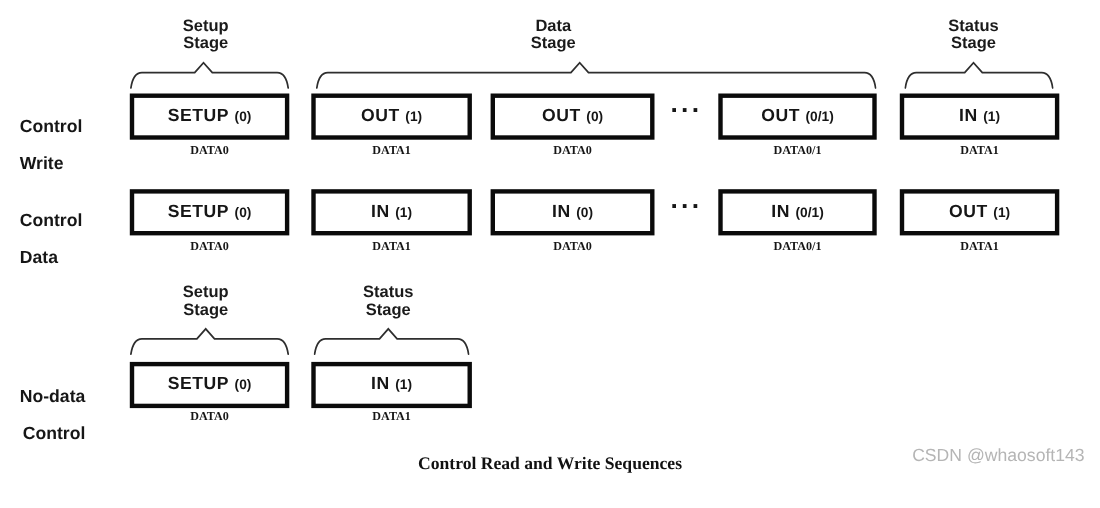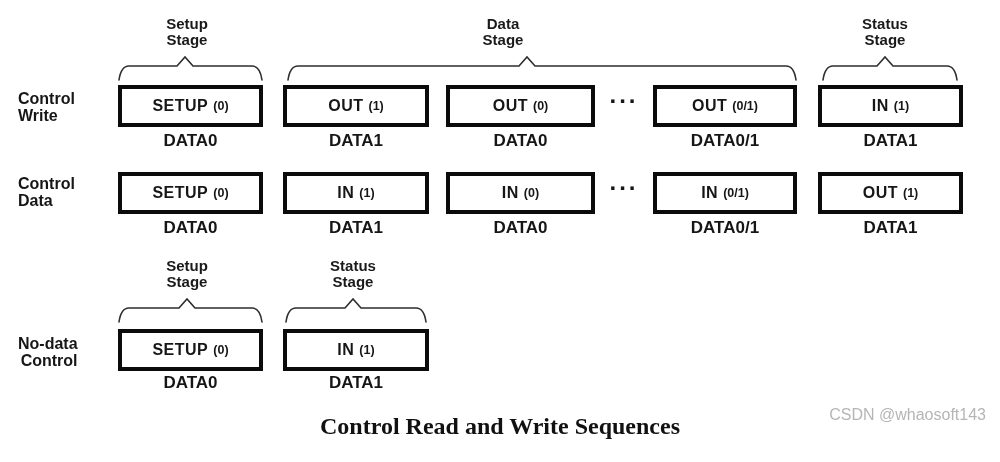--- a/index.html
+++ b/index.html
@@ -10,37 +10,37 @@
   .stagelabel{
     position:absolute;width:110px;text-align:center;font-weight:bold;
     font-size:15px;line-height:16px;color:#1a1a1a;
   }
   .stagelabel span{display:block;}
   .brace{position:absolute;}
   .brace path{fill:none;stroke:#2e2e2e;stroke-width:1.6;stroke-linecap:round;}
   .rowlabel{
     position:absolute;left:18px;font-weight:bold;font-size:16px;line-height:17px;color:#161616;
   }
-  .rowlabel span{display:block;}
+  .rowlabel span{display:block;margin-top:17px;}
   .pbox{
     position:absolute;box-sizing:border-box;height:42px;border:4px solid #0b0b0b;background:#fff;
     display:flex;align-items:center;justify-content:center;gap:5px;font-weight:bold;color:#161616;
   }
   .pbox .tok{font-size:16px;letter-spacing:0.5px;}
   .pbox .seq{font-size:12.5px;}
   .dlabel{
-    position:absolute;text-align:center;font-weight:bold;font-size:17px;color:#161616;
+    position:absolute;text-align:center;font-weight:bold;font-size:11px;color:#161616;font-family:Liberation Serif, serif;
   }
   .ellipsis{
     position:absolute;width:54px;height:34px;line-height:30px;text-align:center;
     font-weight:bold;font-size:24px;letter-spacing:3px;color:#161616;
   }
   .caption{
     position:absolute;top:413px;left:0;width:1000px;text-align:center;
-    font-family:"Liberation Serif",serif;font-weight:bold;font-size:24px;color:#111;
+    font-family:"Liberation Serif",serif;font-weight:bold;font-size:16px;color:#111;
   }
   .watermark{
     position:absolute;top:406px;right:14px;font-size:16px;color:#b5b5b5;font-weight:normal;
   }
   
   .c1{left:118px;width:145px;} .c2{left:283px;width:146px;} .c3{left:446px;width:149px;}
   .c4{left:653px;width:144px;} .c5{left:818px;width:145px;}
   .r1box{top:85px;} .r2box{top:172px;} .r3box{top:329px;}
   .r1data{top:131px;} .r2data{top:218px;} .r3data{top:373px;}
 </style>

